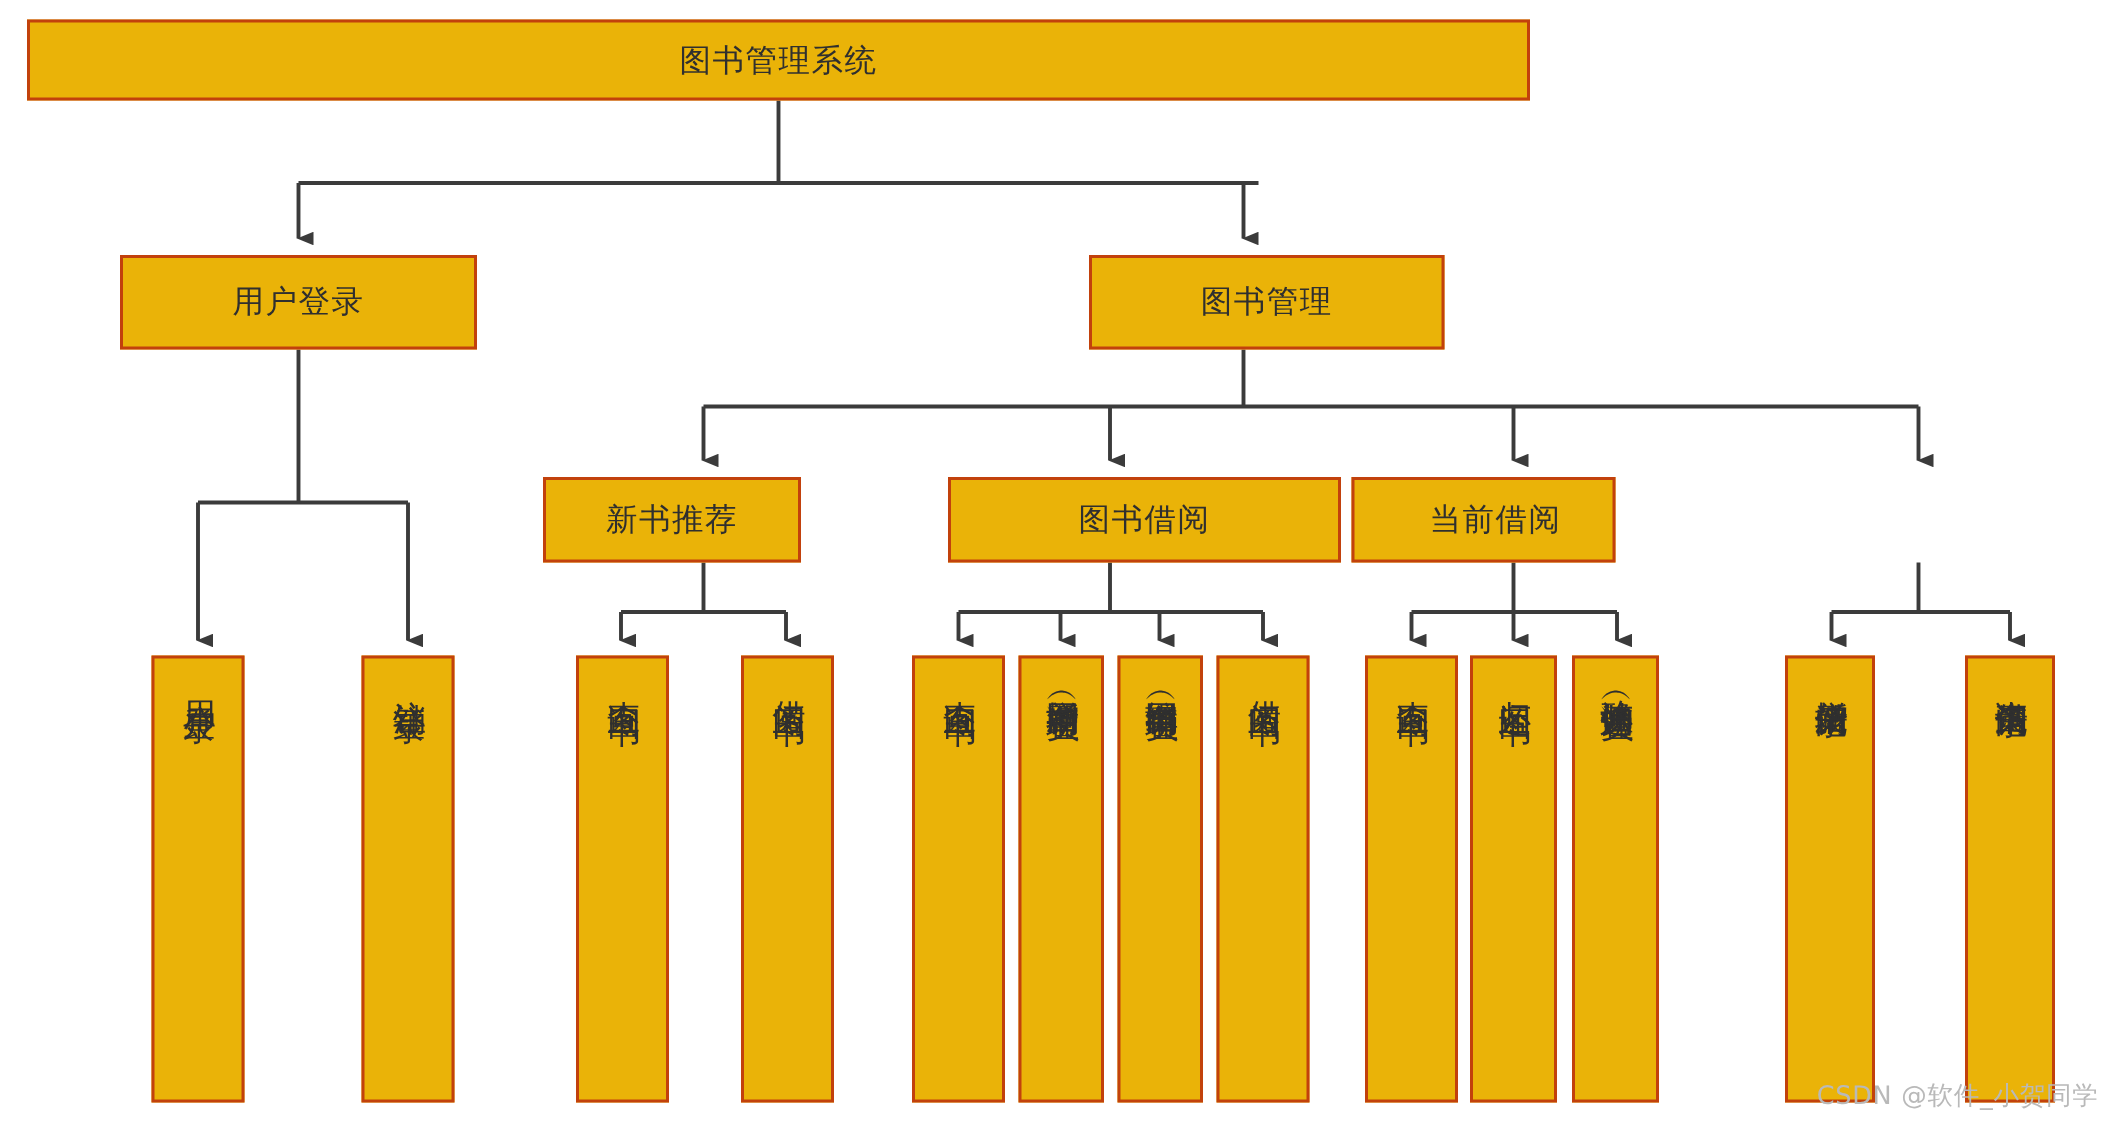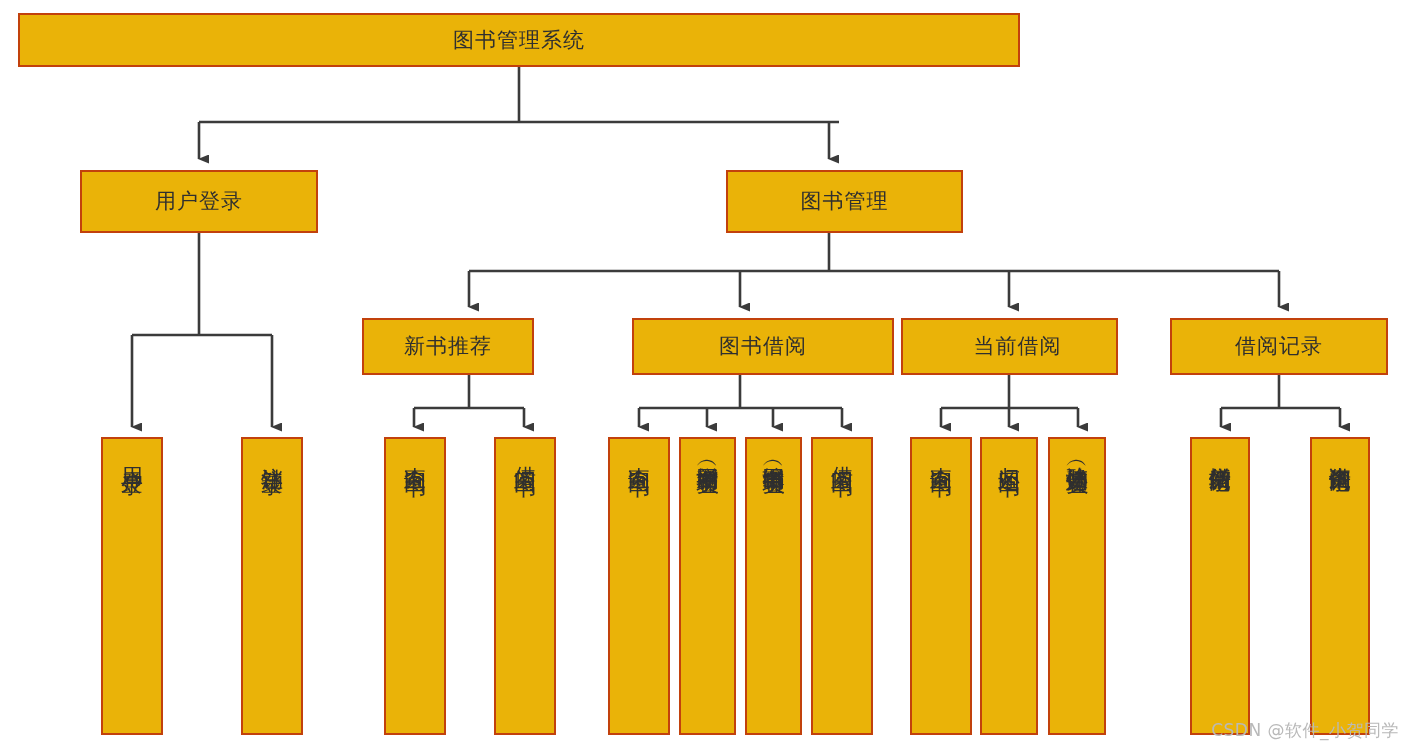--- a/index.html
+++ b/index.html
@@ -125,25 +125,22 @@
   <div class="node" style="left:686px;top:170px;width:237px;height:63px;margin-left:40px;">
     <span class="lbl">图书管理</span>
   </div>
 
   <div class="node" style="left:362px;top:318px;width:172px;height:57px;">
     <span class="lbl">新书推荐</span>
   </div>
   <div class="node" style="left:632px;top:318px;width:262px;height:57px;">
     <span class="lbl">图书借阅</span>
   </div>
-  <div class="node" style="left:901px;top:318px;width:217px;height:57px;padding-left:16px;">
+  <div class="node" style="left:901px;top:318px;width:176px;height:57px;padding-left:16px;">
     <span class="lbl">当前借阅</span>
-  </div>
-  <div class="node" style="left:1170px;top:318px;width:218px;height:57px;">
-    <span class="lbl">借阅记录</span>
   </div>
 
   <div class="node leaf" style="left:101px;top:437px;width:62px;height:298px;">
     <span class="lbl">用户登录</span>
   </div>
   <div class="node leaf" style="left:241px;top:437px;width:62px;height:298px;">
     <span class="lbl">注销登录</span>
   </div>
 
   <div class="node leaf" style="left:384px;top:437px;width:62px;height:298px;">

